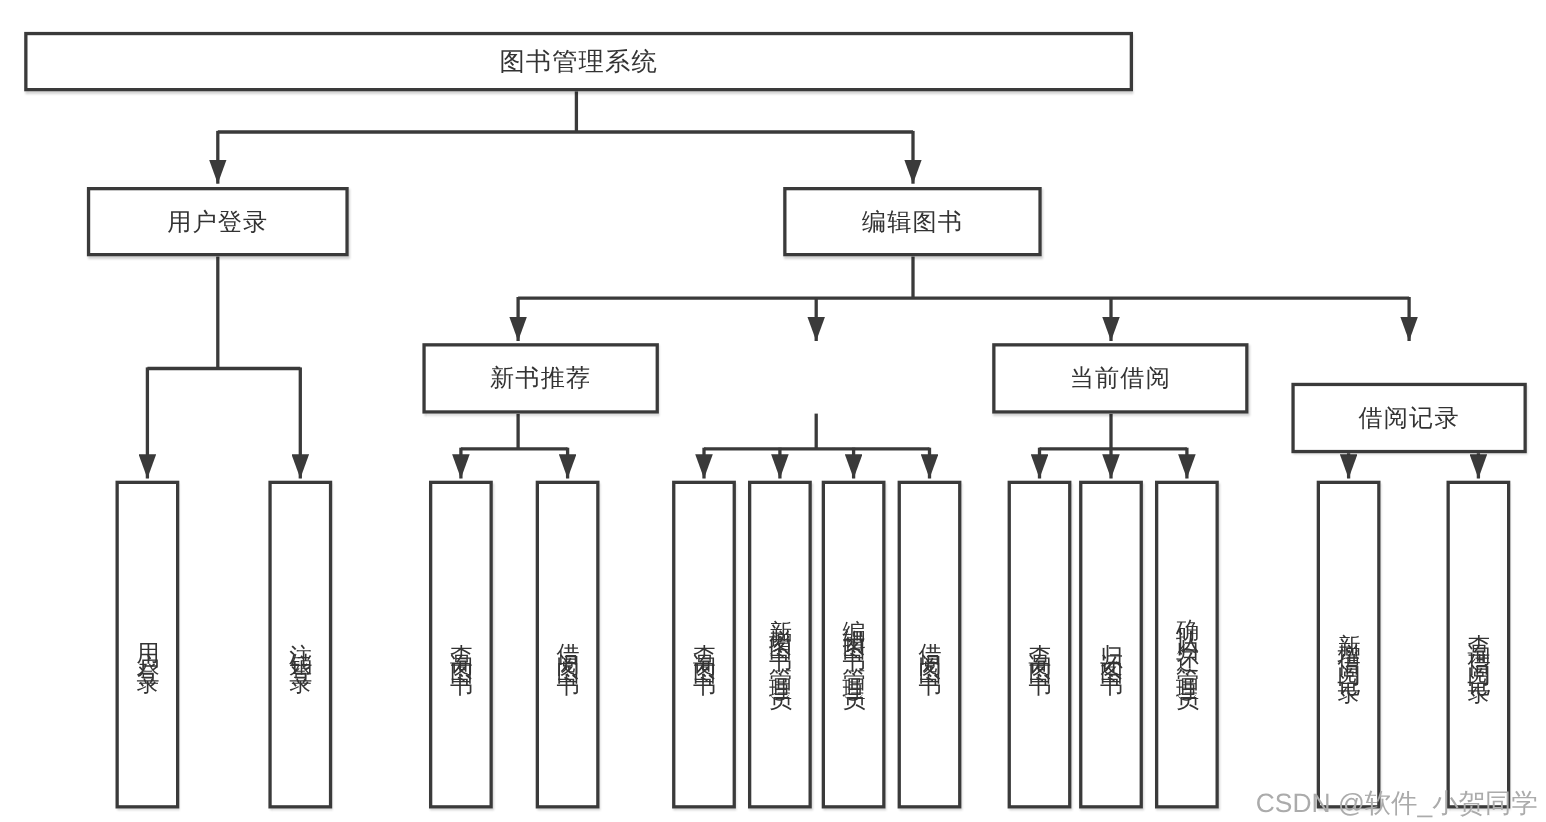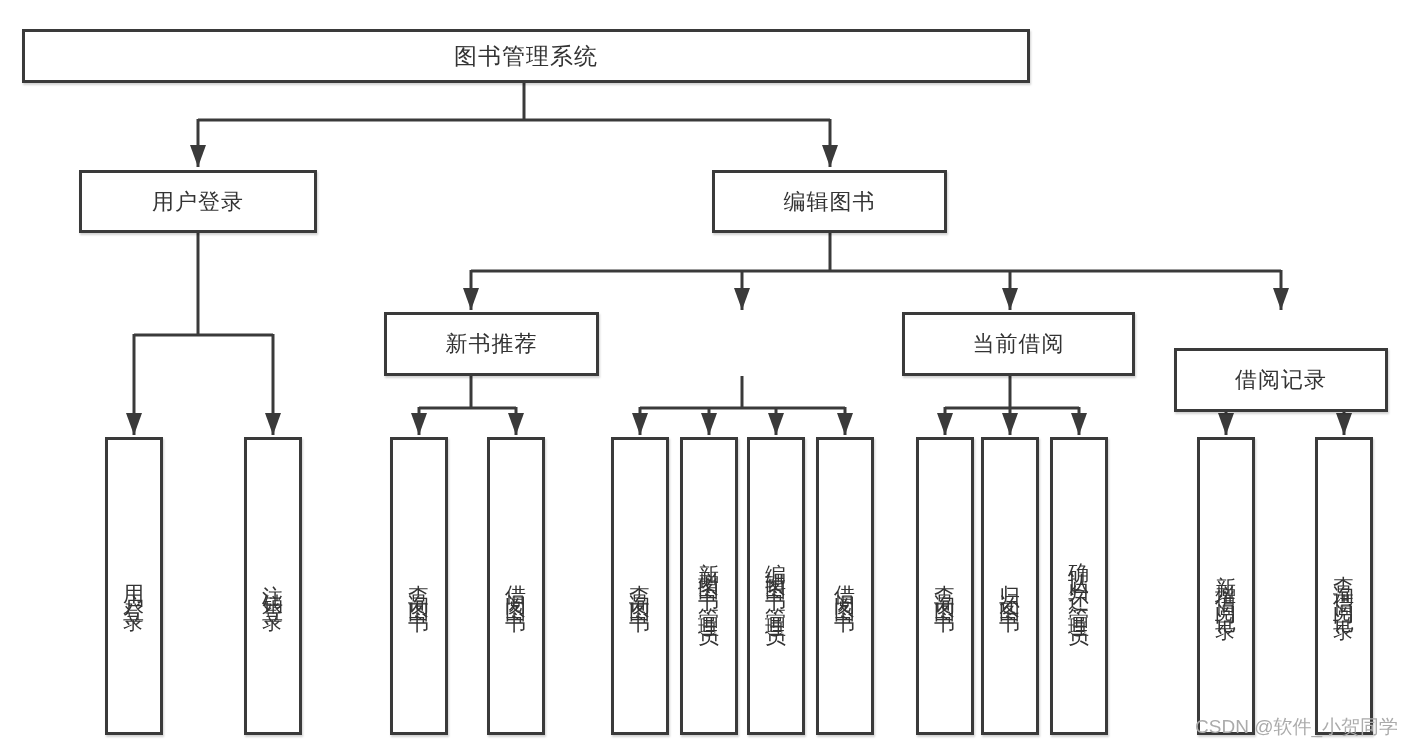--- a/index.html
+++ b/index.html
@@ -41,21 +41,21 @@
     writing-mode: vertical-rl;
     text-orientation: mixed;
     font-size: 21px;
     letter-spacing: 9px;
     line-height: 1;
   }
   .watermark {
     position: absolute;
     top: 714px;
     right: 7px;
-    font-size: 19px;
+    font-size: 24px;
     color: var(--watermark);
     white-space: nowrap;
   }
 </style>
 </head>
 <body>
 
 <div id="canvas">
 
   <svg id="wires" viewBox="0 0 1405 747" xmlns="http://www.w3.org/2000/svg">

